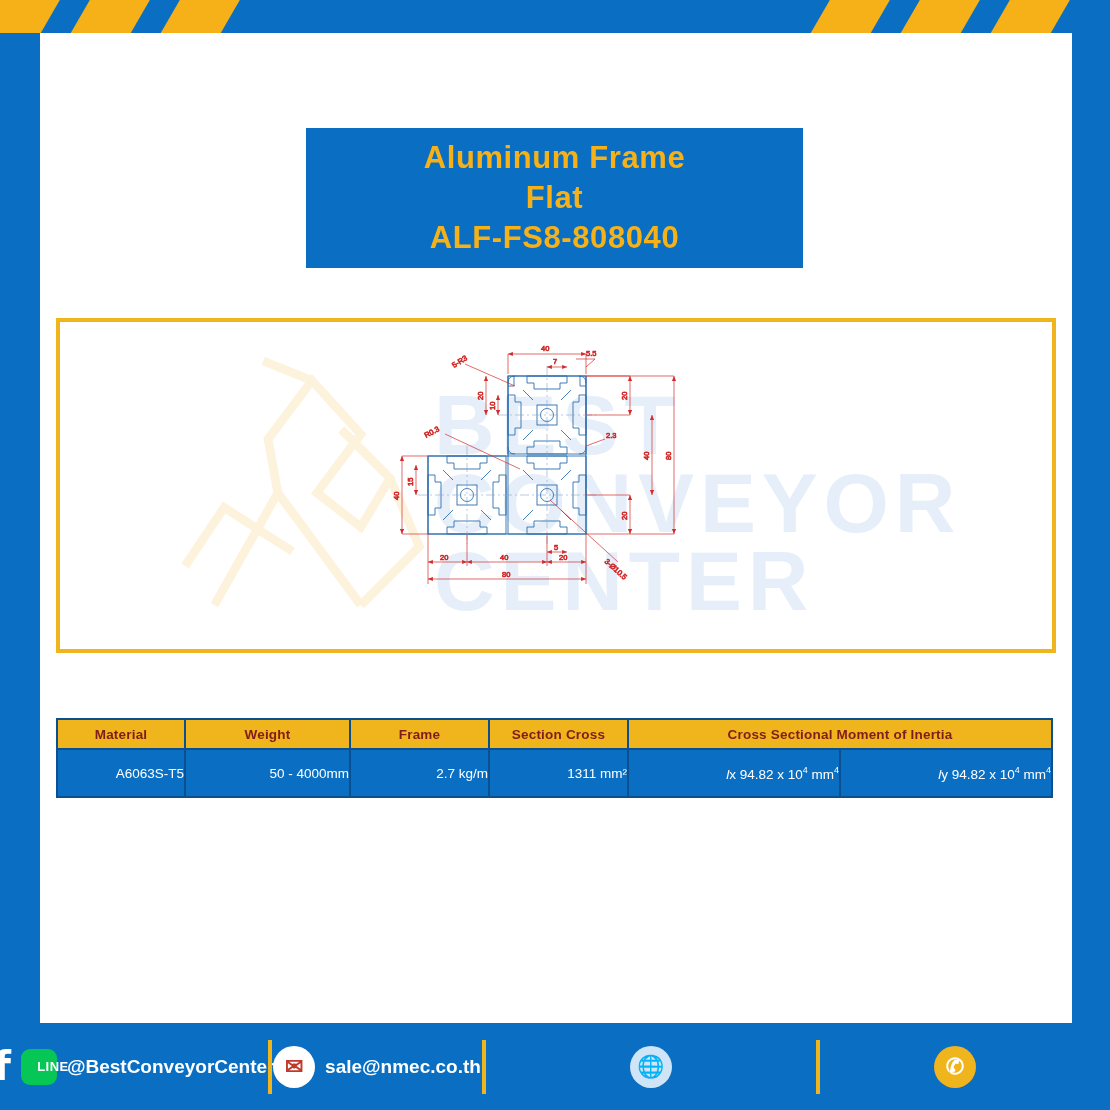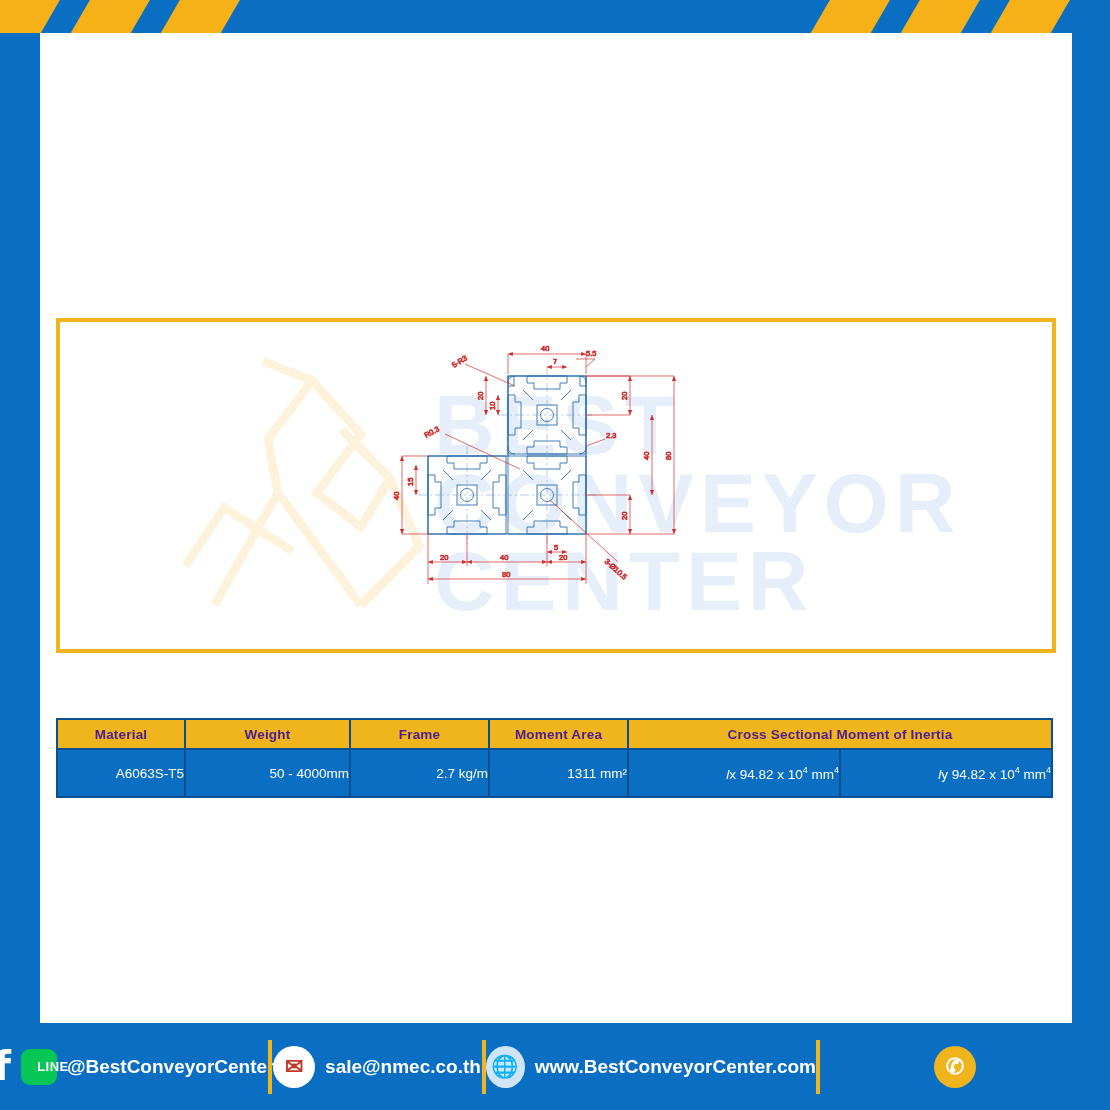--- a/index.html
+++ b/index.html
@@ -45,21 +45,21 @@
     opacity:1; pointer-events:none;
   }
   .drawing { position:absolute; left:330px; top:12px; width:360px; height:310px; }
 
   
   .spec-table {
     position:absolute; left:16px; top:685px; width:995px;
     border-collapse:collapse; table-layout:fixed;
   }
   .spec-table th {
-    background:#f0b41c; color:#4c1d95; font-size:13.5px; font-weight:bold;
+    background:#f0b41c; color:#7f1d1d; font-size:13.5px; font-weight:bold;
     height:30px; border:2px solid #0a4f8f; text-align:center;
     letter-spacing:0.2px;
   }
   .spec-table td {
     background:#0a6fc2; color:#ffffff; font-size:13.5px; height:48px;
     border:2px solid #0a4f8f; text-align:right;
   }
   .spec-table td sup, .spec-table th sup { font-size:9px; }
   .ital { font-style:italic; }
 
@@ -104,20 +104,25 @@
   <div class="stripe" style="left:-10px"></div>
   <div class="stripe" style="left:80px"></div>
   <div class="stripe" style="left:170px"></div>
   <div class="stripe" style="left:820px"></div>
   <div class="stripe" style="left:910px"></div>
   <div class="stripe" style="left:1000px"></div>
 </div>
 
 <div class="page">
 
+  <div class="title-box">
+    <div class="title-line">Aluminum Frame</div>
+    <div class="title-line">Flat</div>
+    <div class="title-line">ALF-FS8-808040</div>
+  </div>
 
   <div class="draw-frame">
 
     <svg class="watermark" viewBox="0 0 1000 335">
       <g fill="none" stroke="#fdf3dd" stroke-width="9">
         <path d="M150 290 L215 175 L205 120 L250 60 L300 115 L255 175 L300 210 L330 160 L280 110"></path>
         <path d="M215 175 L300 290 M250 60 L200 40 M330 160 L360 230 L300 290"></path>
         <path d="M120 250 L160 190 L230 235"></path>
       </g>
       <g fill="#e6eff9" font-family="Liberation Sans, sans-serif" font-weight="bold">
@@ -264,21 +269,21 @@
         <col style="width:139px">
       <col style="width:139px">
         <col style="width:212px">
         <col style="width:212px">
     </colgroup>
     <thead>
       <tr>
         <th>Material</th>
         <th>Weight</th>
         <th>Frame</th>
-        <th>Moment Area</th>
+        <th>Section Cross</th>
         <th colspan="2">Cross Sectional Moment of Inertia</th>
       </tr>
     </thead>
     <tbody>
       <tr>
         <td>A6063S-T5</td>
         <td>50 - 4000mm</td>
         <td>2.7 kg/m</td>
         <td>1311 mm²</td>
         <td>
@@ -305,21 +310,20 @@
 
   <div class="foot-cell f2">
     <span class="circ-icon mail-ic">✉</span>
     <span>sale@nmec.co.th</span>
   </div>
 
   <div class="divider"></div>
 
   <div class="foot-cell f3">
     <span class="circ-icon glob-ic">🌐</span>
-    <span>www.BestConveyorCenter.com</span>
   </div>
 
   <div class="divider"></div>
 
   <div class="foot-cell f4">
     <span class="circ-icon phone-ic">✆</span>
   </div>
 </div>
 
 </body></html>

